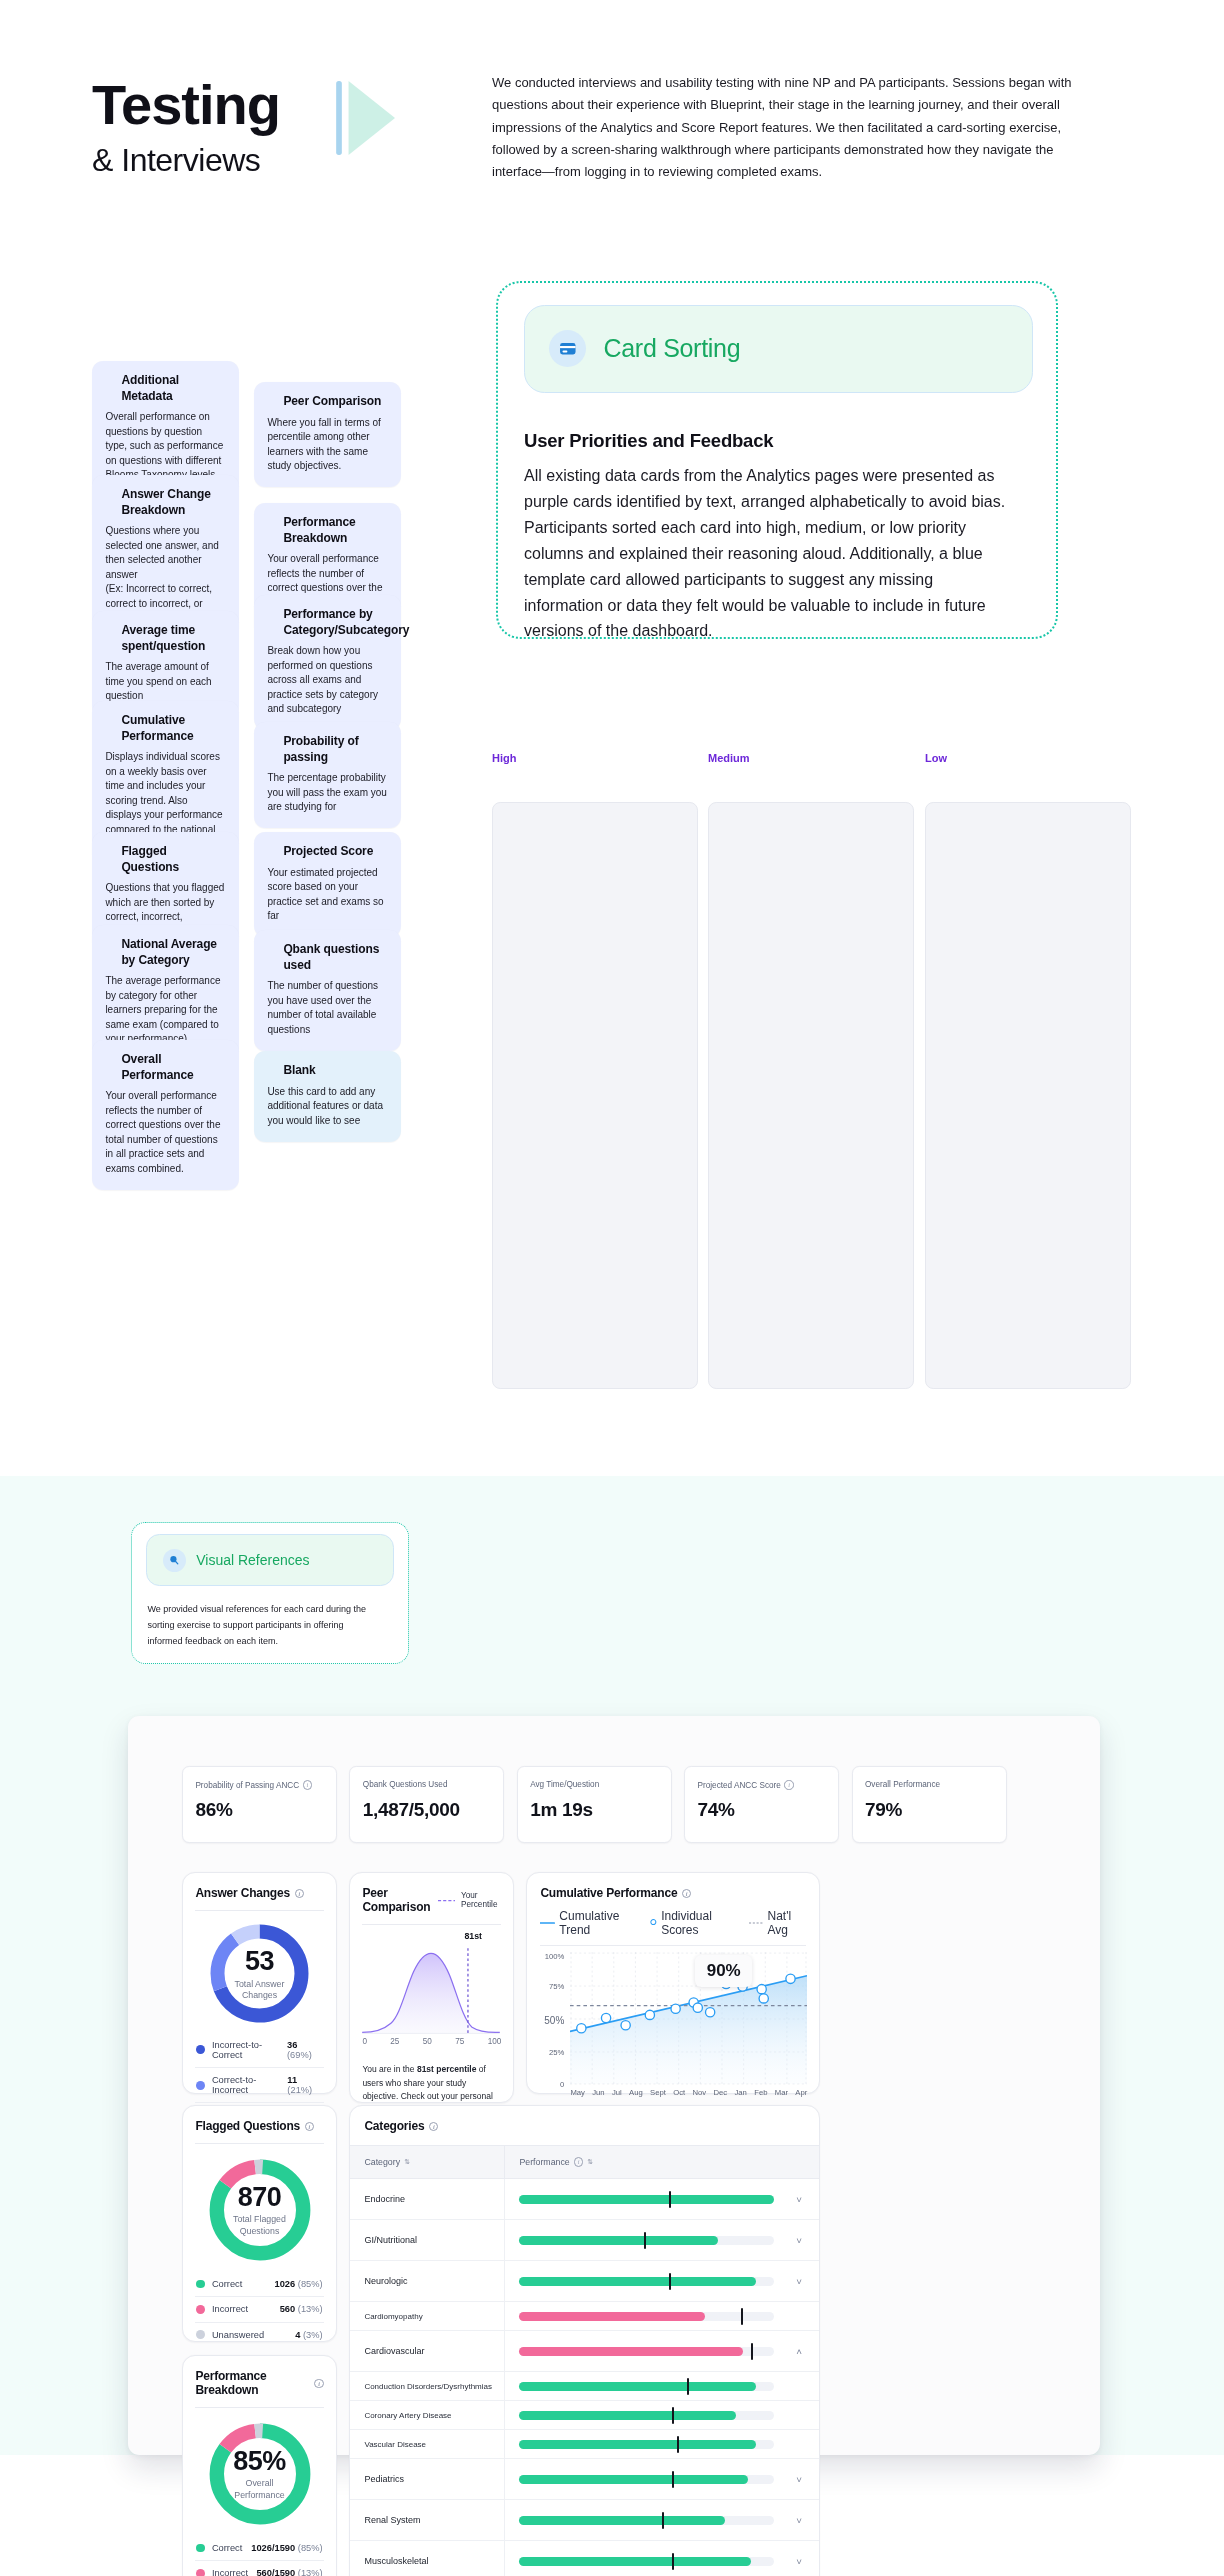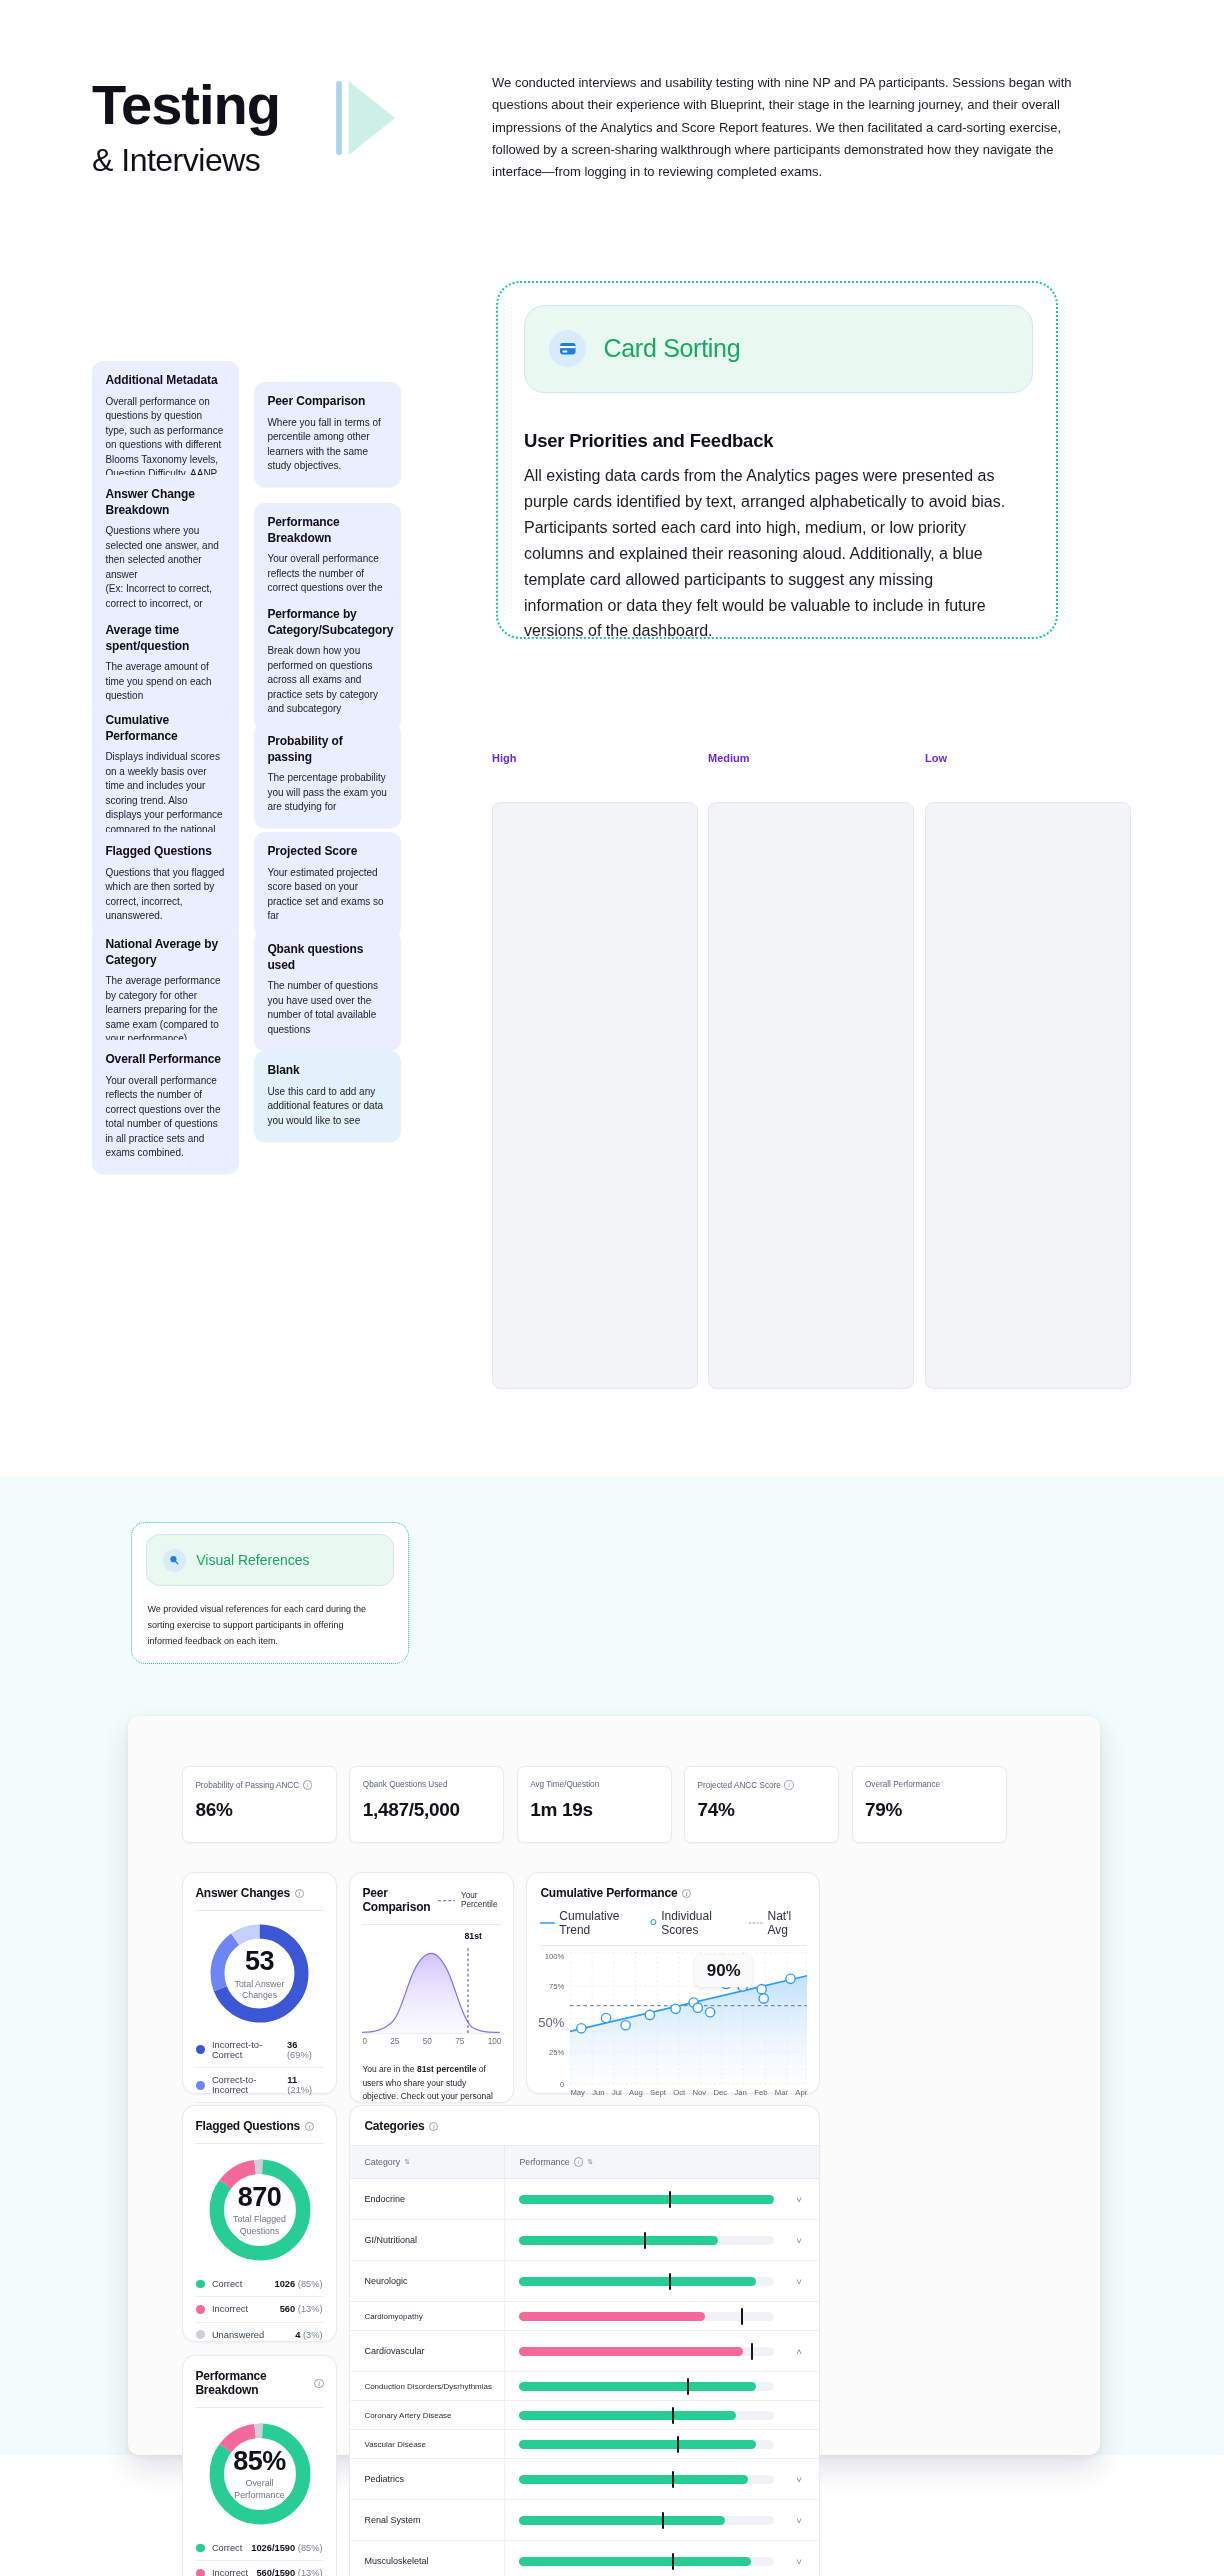--- a/index.html
+++ b/index.html
@@ -39,21 +39,21 @@
   .cards-grid { position:absolute; left:92px; top:361px; width:294px; }
   .pcard {
     position:absolute;
     background:#eaeeff; border-radius:11.3px;
     padding: 12.4px 13.4px 13.4px 13.4px;
     box-shadow: 0 0.5px 1px rgba(20,20,60,.04);
   }
   .pcard.blank { background:#e3f1fb; }
   .pcard h4 {
     font-size: 12px; font-weight: 700; line-height:1.28; color:#0e0e16;
-    margin-bottom: 6.2px; letter-spacing:-0.1px;
+    margin-bottom: 6.2px; letter-spacing:-0.1px;margin-left:16px;
   }
   .pcard p { font-size: 10px; line-height:1.45; color:#1b1b24; }
 
   
   .callout {
     position:absolute; left:496px; top:281px; width:562px; height:358px;
     border: 2.6px dotted #18c6a8; border-radius:24px; background:#ffffff;
   }
   .callout-chip {
     position:absolute; left:26px; top:21.6px; width:509px; height:88px;
@@ -414,21 +414,21 @@
             </svg>
           <span>Nat'l Avg</span>
         </span>
       </div>
       <div class="dcard-hr" style="margin-top:8.2px;"></div>
 
       <div style="position:relative; margin-top:7.2px; height:155px;">
         <div id="cpYTicks" style="position:absolute; left:0; top:0; width:28px; height:133px;">
             <div style="position: absolute; right: 4.1px; top: 0px; font-size: 7.7px; color: rgb(95, 102, 120);">100%</div>
             <div style="position: absolute; right: 4.1px; top: 30px; font-size: 7.7px; color: rgb(95, 102, 120);">75%</div>
-            <div style="position: absolute; right: 4.1px; top: 63px; font-size: 13px; color: rgb(95, 102, 120);">50%</div>
+            <div style="position: absolute; right: 4.1px; top: 63px; font-size: 10px; color: rgb(95, 102, 120);">50%</div>
             <div style="position: absolute; right: 4.1px; top: 96px; font-size: 7.7px; color: rgb(95, 102, 120); text-align: center;">25%</div>
             <div style="position: absolute; right: 4.1px; top: 128px; font-size: 7.7px; color: rgb(95, 102, 120);">0</div>
           </div>
         <svg viewBox="0 0 460 258" width="237" height="133" style="position:absolute; left:30px; top:0;">
           <defs>
             <linearGradient id="areag" x1="0" y1="0" x2="0" y2="1">
               <stop offset="0%" stop-color="#aad6f7" stop-opacity="0.75"></stop>
               <stop offset="100%" stop-color="#eaf5fe" stop-opacity="0.15"></stop>
             </linearGradient>
           </defs>

